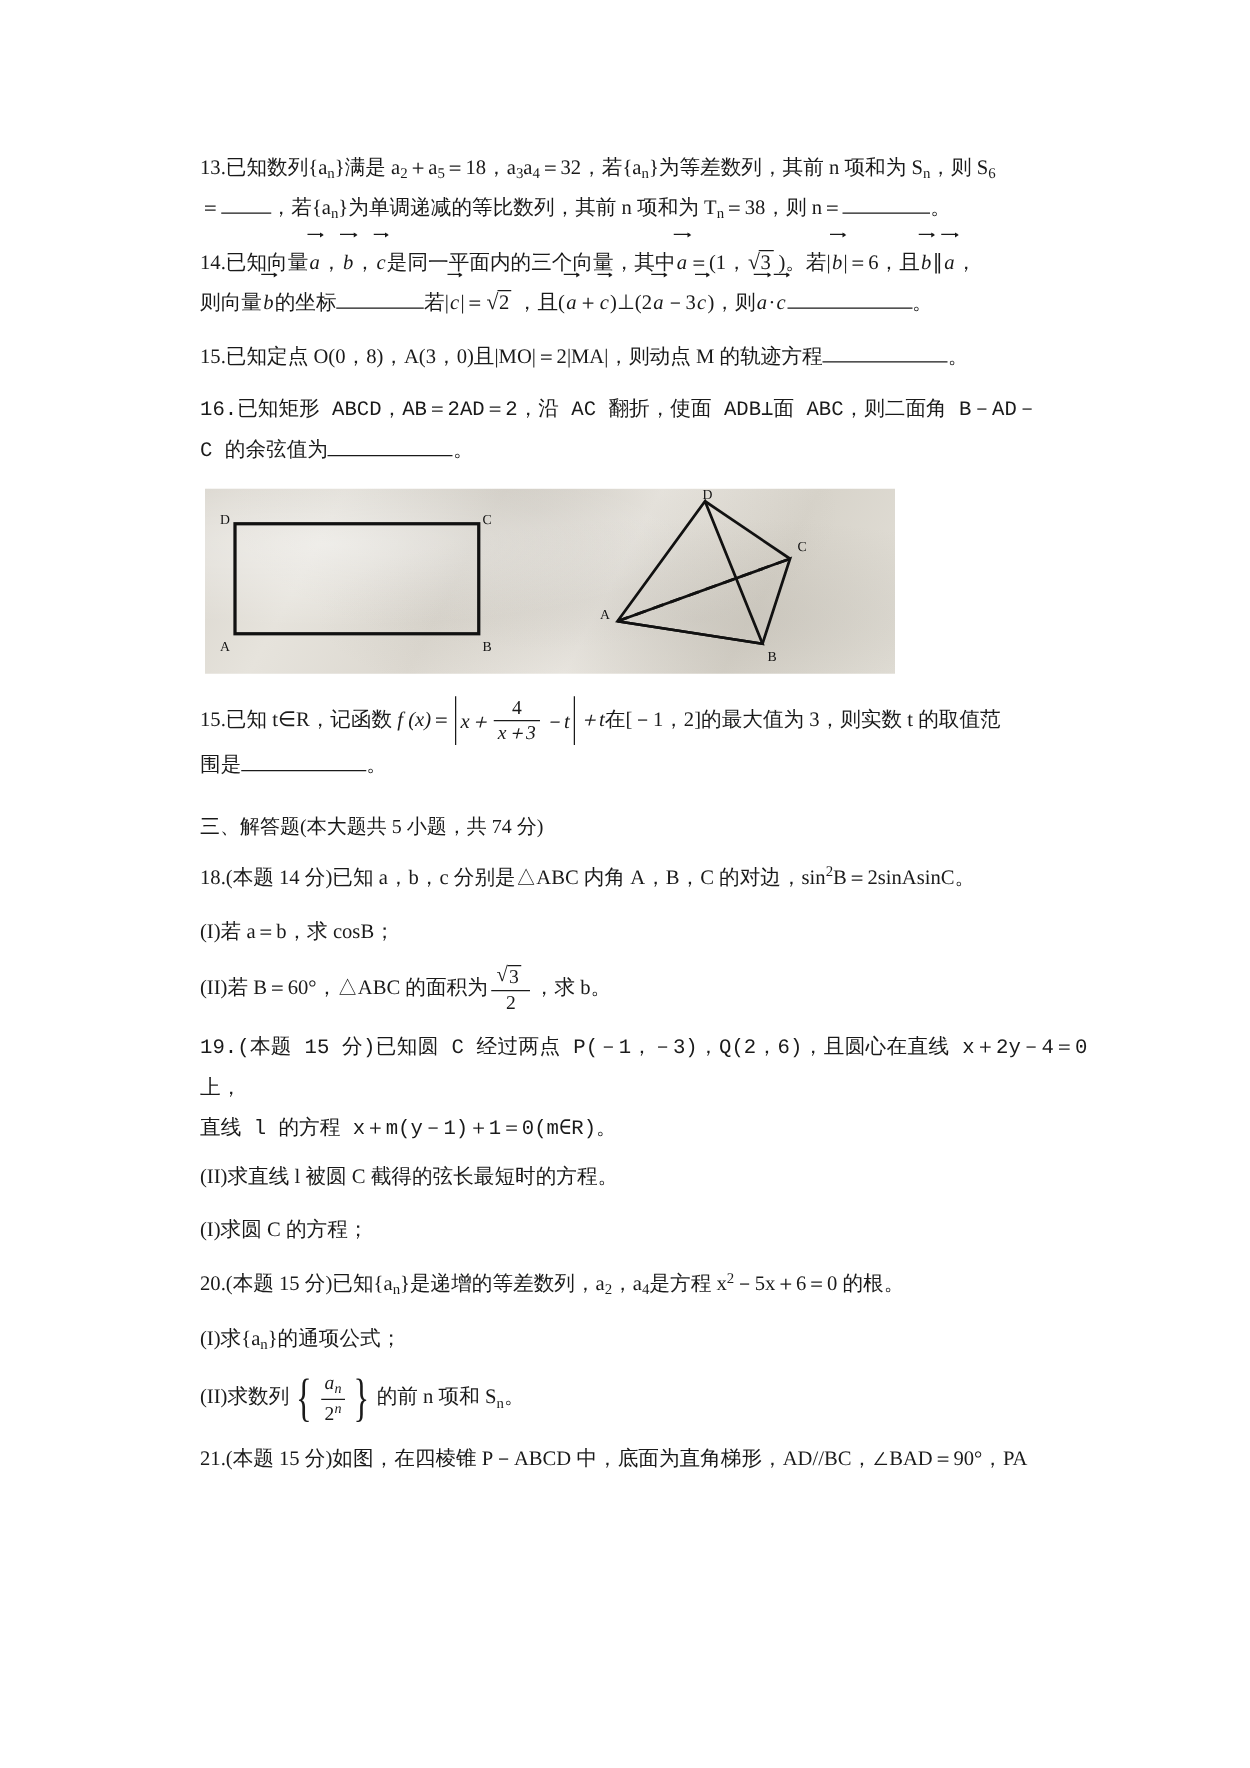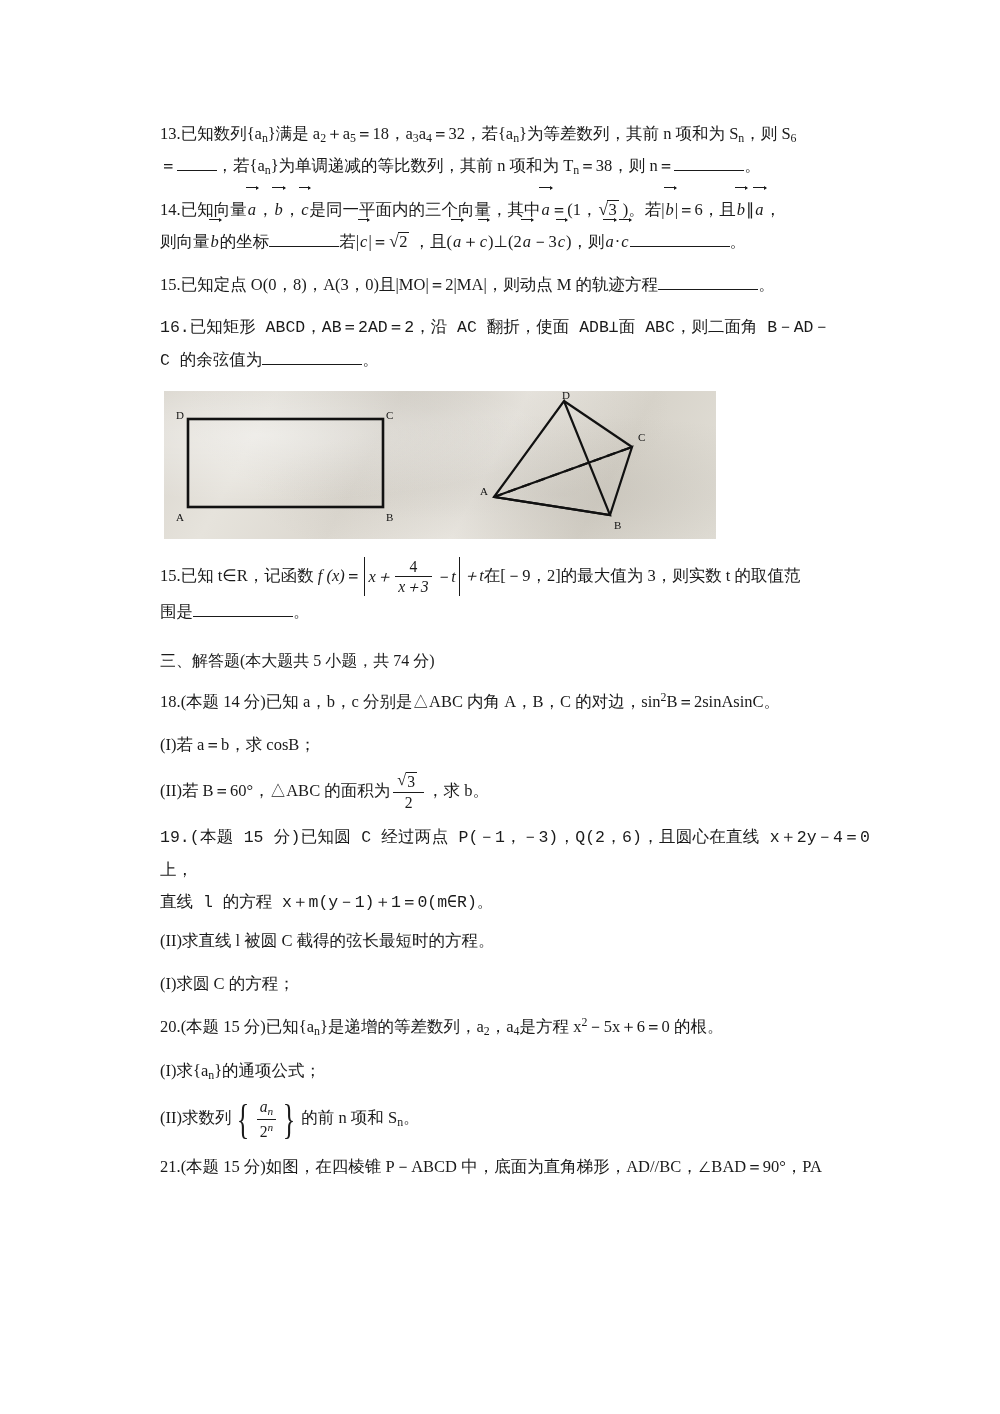--- a/index.html
+++ b/index.html
@@ -227,21 +227,21 @@
             <span class="bar"></span>
             <span class="inner-expr">
               <span class="ital">x＋</span>
               <span class="frac">
                 <span class="num">4</span>
                 <span class="den ital">x＋3</span>
               </span>
               <span class="ital">－t</span>
             </span>
             <span class="bar"></span>
-          </span><span class="ital">＋t</span><span>在[－9，2]的最大值为 3，则实数 t 的取值范</span>
+          </span><span class="ital">＋t</span><span>在[－1，2]的最大值为 3，则实数 t 的取值范</span>
       </span>
       <span class="line">
         <span>围是</span><span class="blank b100"></span><span>。</span>
       </span>
     </div>
 
     <div class="section-head">三、解答题(本大题共 5 小题，共 74 分)</div>
 
     <div class="q">
       <span class="line">

